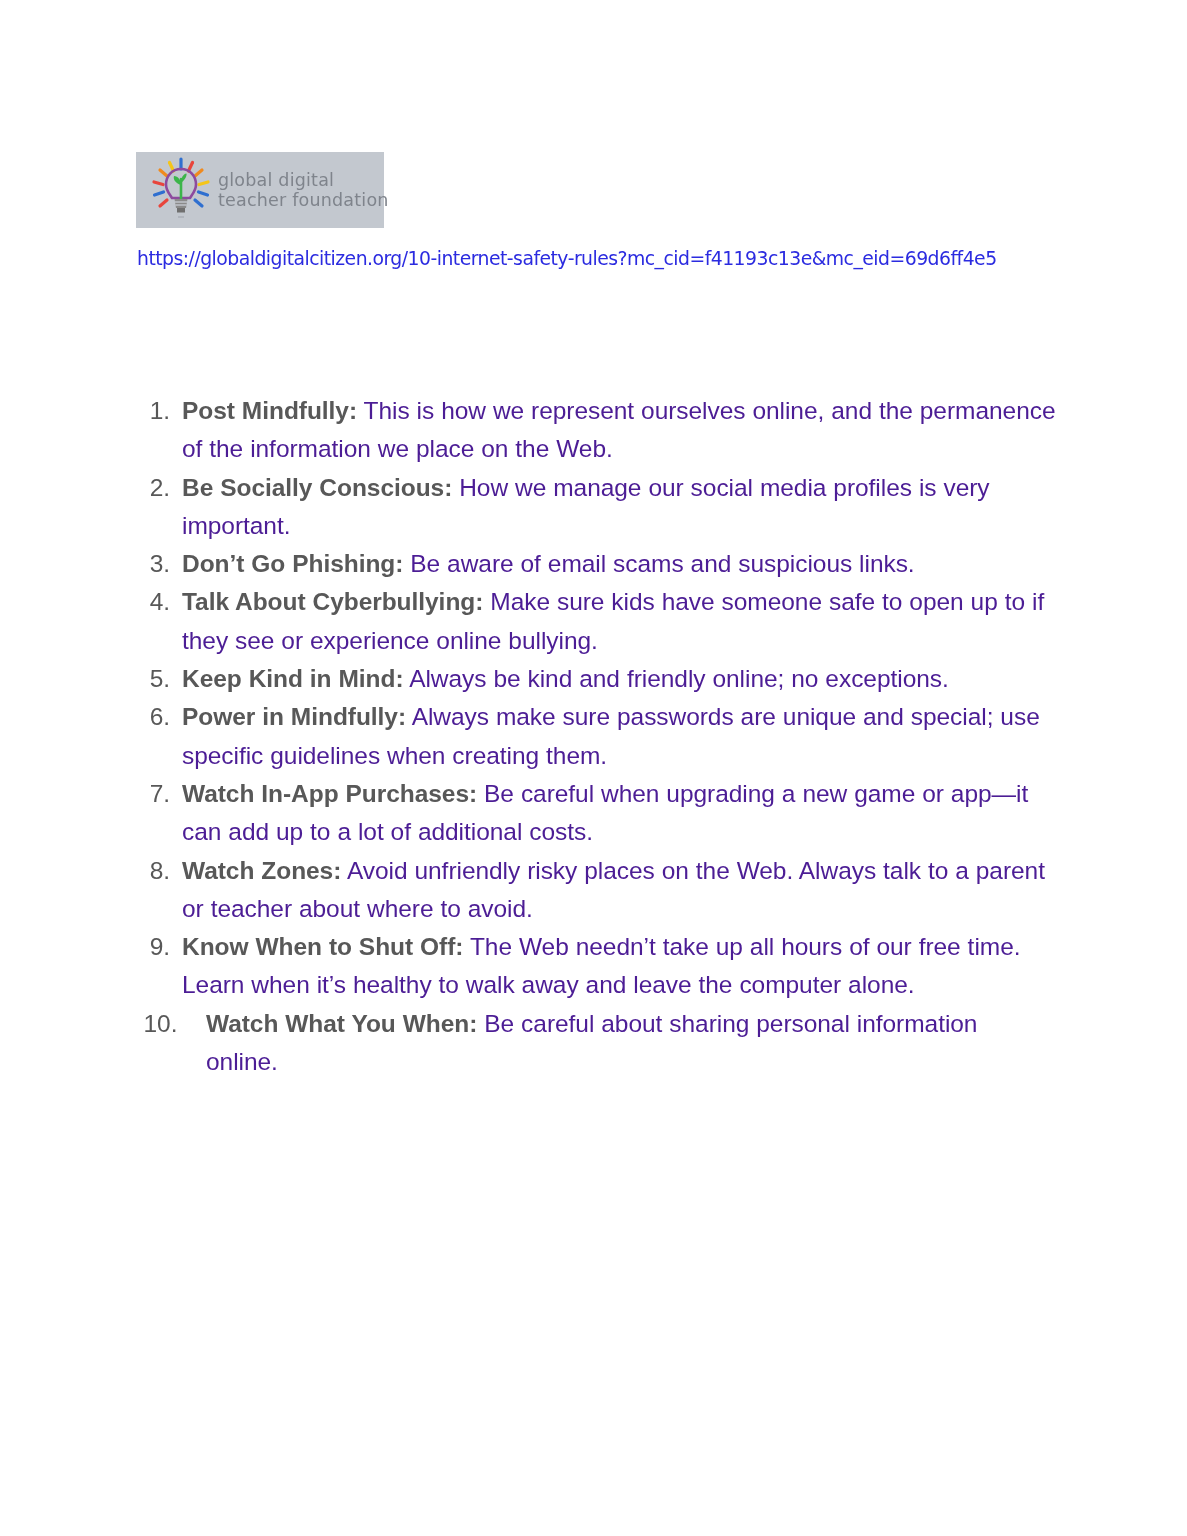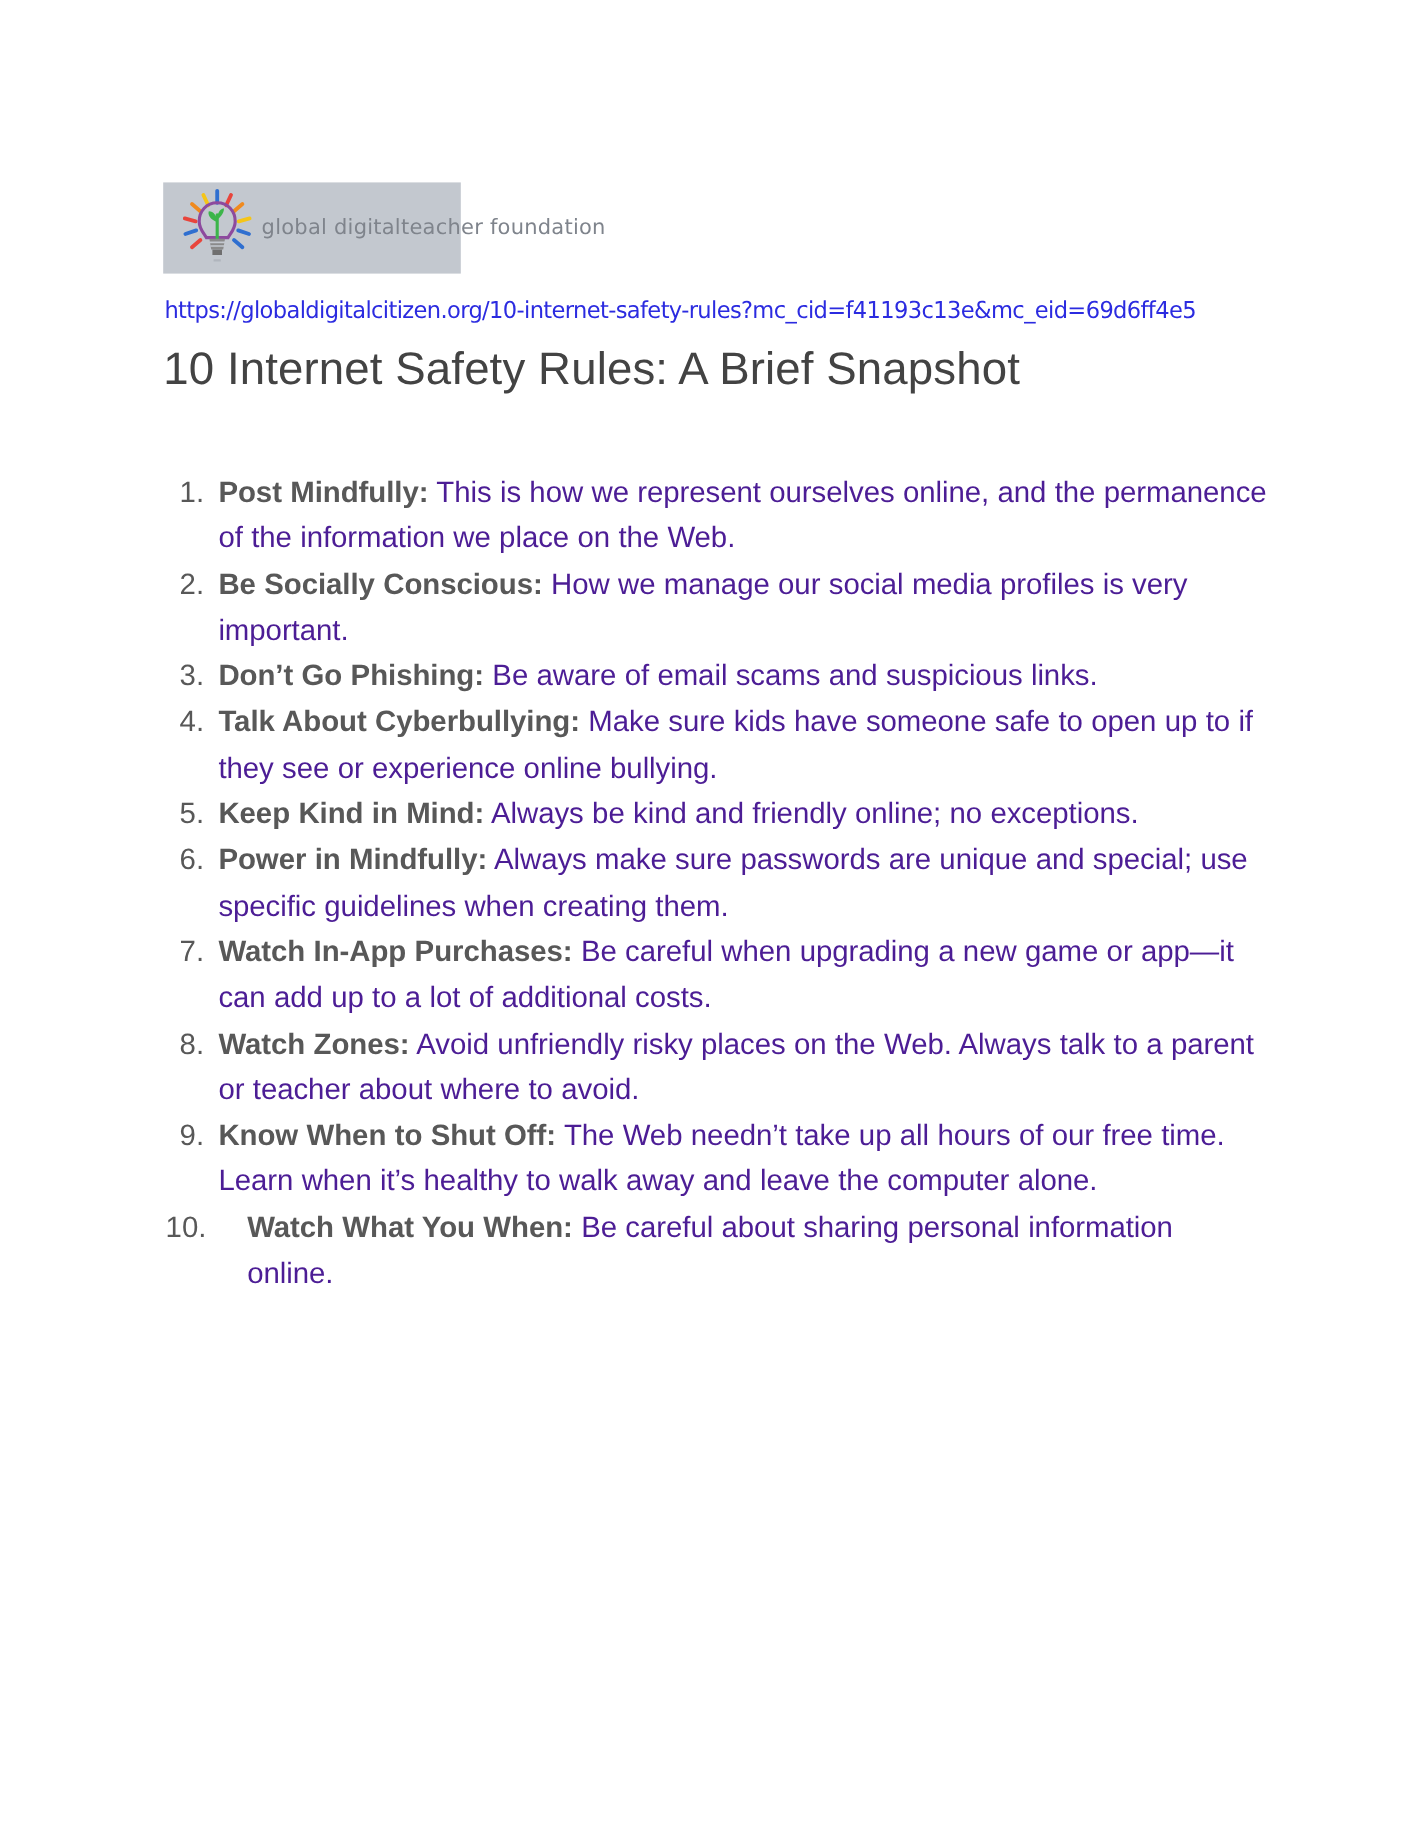--- a/index.html
+++ b/index.html
@@ -38,21 +38,21 @@
   .logo-mark {
     width: 62px;
     height: 66px;
     margin-left: 14px;
     margin-right: 6px;
     flex: 0 0 auto;
     display: block;
   }
   .logo-wordmark {
     display: flex;
-    flex-direction: row;
+    flex-direction: column;
     justify-content: center;
     line-height: 1.16;
   }
   .logo-wordmark span {
     font-family: "DejaVu Sans", sans-serif;
     font-size: 17.5px;
     letter-spacing: 0.2px;
     color: #7f848c;
     white-space: nowrap;
   }
@@ -112,21 +112,21 @@
     width: 34px;
     text-align: right;
     color: #585858;
     font-weight: 400;
   }
   .rule-item.wide-marker {
     padding-left: 70px;
   }
   .rule-item.wide-marker .rule-marker {
     width: 45px;
-    text-align: left;
+    text-align: center;
     left: 2px;
   }
   .rule-term {
     font-weight: bold;
     color: #585858;
     margin-top: 28px;
   }
   .rule-desc {
     color: #4c1d95;
   }
@@ -167,21 +167,20 @@
       <line x1="28" y1="60" x2="34" y2="60" stroke="#b0b5bd" stroke-width="2"></line>
     </svg>
     <div class="logo-wordmark">
       <span>global digital</span>
       <span>teacher foundation</span>
     </div>
   </div>
 
   <a class="doc-url" href="#">https://globaldigitalcitizen.org/10-internet-safety-rules?mc_cid=f41193c13e&amp;mc_eid=69d6ff4e5</a>
 
-  <h1 class="doc-title">10 Internet Safety Rules: A Brief Snapshot</h1>
 
   <ol class="rules-list">
       <li class="rule-item"><span class="rule-marker">1.</span><span class="rule-term">Post Mindfully:</span><span class="rule-desc"> This is how we represent ourselves online, and the permanence of the information we place on the Web.</span></li>
       <li class="rule-item"><span class="rule-marker">2.</span><span class="rule-term">Be Socially Conscious:</span><span class="rule-desc"> How we manage our social media profiles is very important.</span></li>
       <li class="rule-item"><span class="rule-marker">3.</span><span class="rule-term">Don’t Go Phishing:</span><span class="rule-desc"> Be aware of email scams and suspicious links.</span></li>
       <li class="rule-item"><span class="rule-marker">4.</span><span class="rule-term">Talk About Cyberbullying:</span><span class="rule-desc"> Make sure kids have someone safe to open up to if they see or experience online bullying.</span></li>
       <li class="rule-item"><span class="rule-marker">5.</span><span class="rule-term">Keep Kind in Mind:</span><span class="rule-desc"> Always be kind and friendly online; no exceptions.</span></li>
       <li class="rule-item"><span class="rule-marker">6.</span><span class="rule-term">Power in Mindfully:</span><span class="rule-desc"> Always make sure passwords are unique and special; use specific guidelines when creating them.</span></li>
       <li class="rule-item"><span class="rule-marker">7.</span><span class="rule-term">Watch In-App Purchases:</span><span class="rule-desc"> Be careful when upgrading a new game or app—it can add up to a lot of additional costs.</span></li>
       <li class="rule-item"><span class="rule-marker">8.</span><span class="rule-term">Watch Zones:</span><span class="rule-desc"> Avoid unfriendly risky places on the Web. Always talk to a parent or teacher about where to avoid.</span></li>

